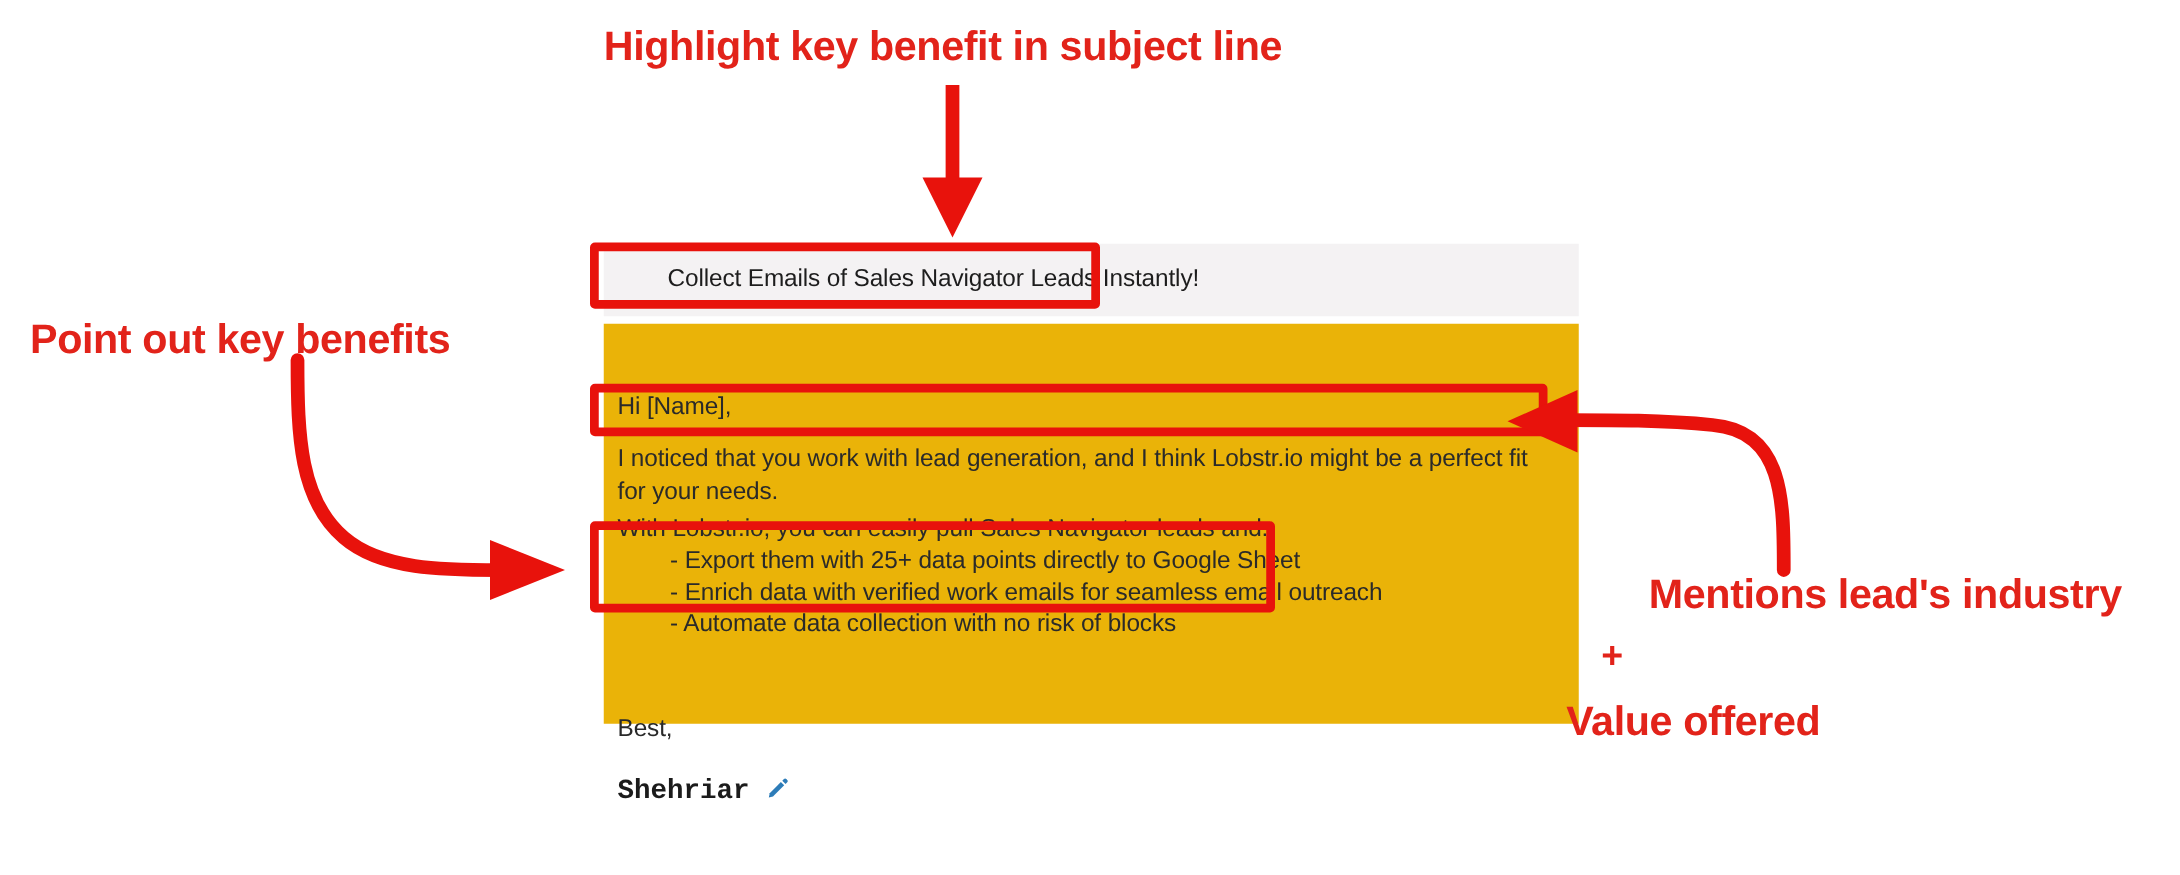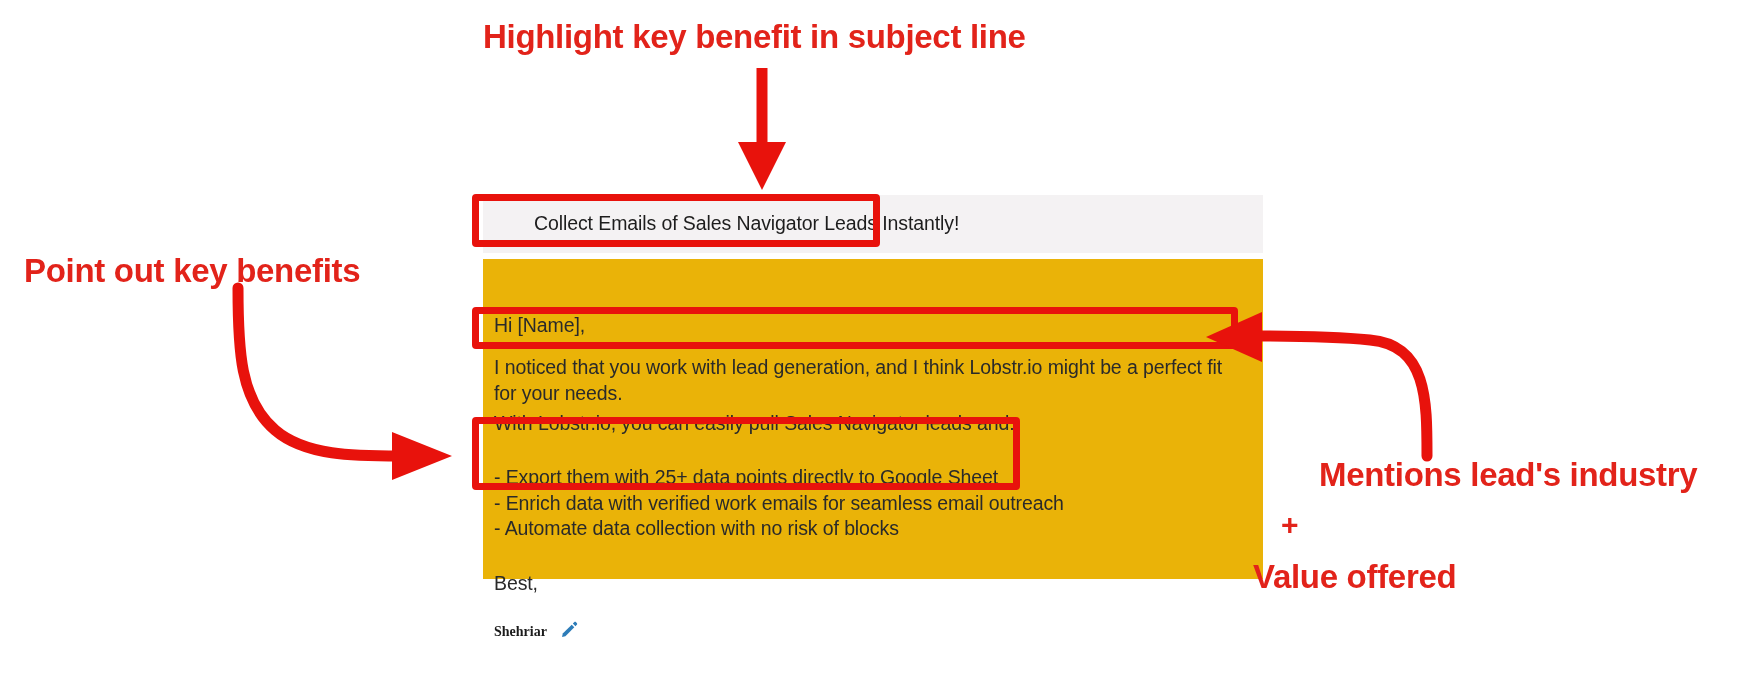--- a/index.html
+++ b/index.html
@@ -67,38 +67,38 @@
     font-size: 19.5px;
     color: #2a2a2a;
     font-family: "Liberation Sans", sans-serif;
     letter-spacing: -0.1px;
     line-height: 26px;
     white-space: pre;
   }
   .ln-greeting { top: 53px; }
   .ln-intro    { top: 95px; width: 740px; white-space: normal; }
   .ln-with     { top: 151px; }
-  .ln-bullets  { top: 206px; line-height: 25.5px; white-space: pre-line; }
+  .ln-bullets  { top: 177px; line-height: 25.5px; white-space: pre-line; margin-left: 42px; }
   .ln-cta      { top: 271px; }
   .ln-best     { top: 311px; text-align: right; }
 
   
   .signature {
     position: absolute;
     left: 494px;
     top: 620px;
     display: flex;
     align-items: center;
     gap: 13px;
   }
   .signature-name {
-    font-size: 14px;
+    font-size: 22px;
     font-weight: bold;
     color: #1b1b1b;
-    font-family: Liberation Serif, serif;
+    font-family: Liberation Mono, monospace;
   }
   .pencil-icon { display: block; }
 
   
   .hl-box {
     position: absolute;
     border: 7px solid #e8120c;
     border-radius: 4px;
     box-sizing: border-box;
     background: transparent;

